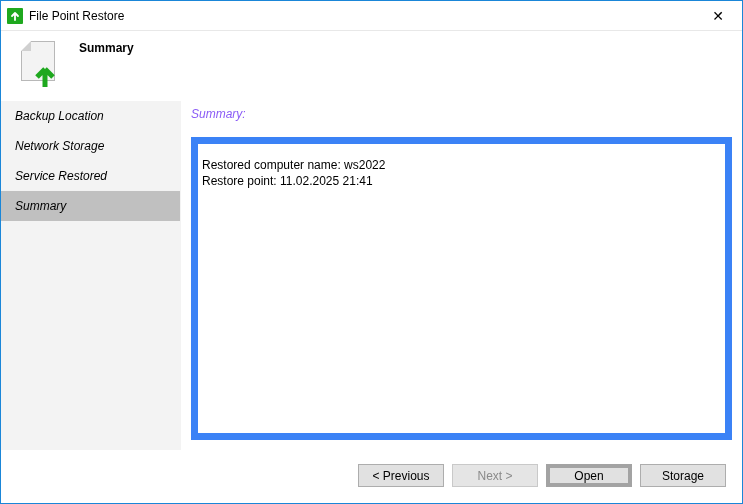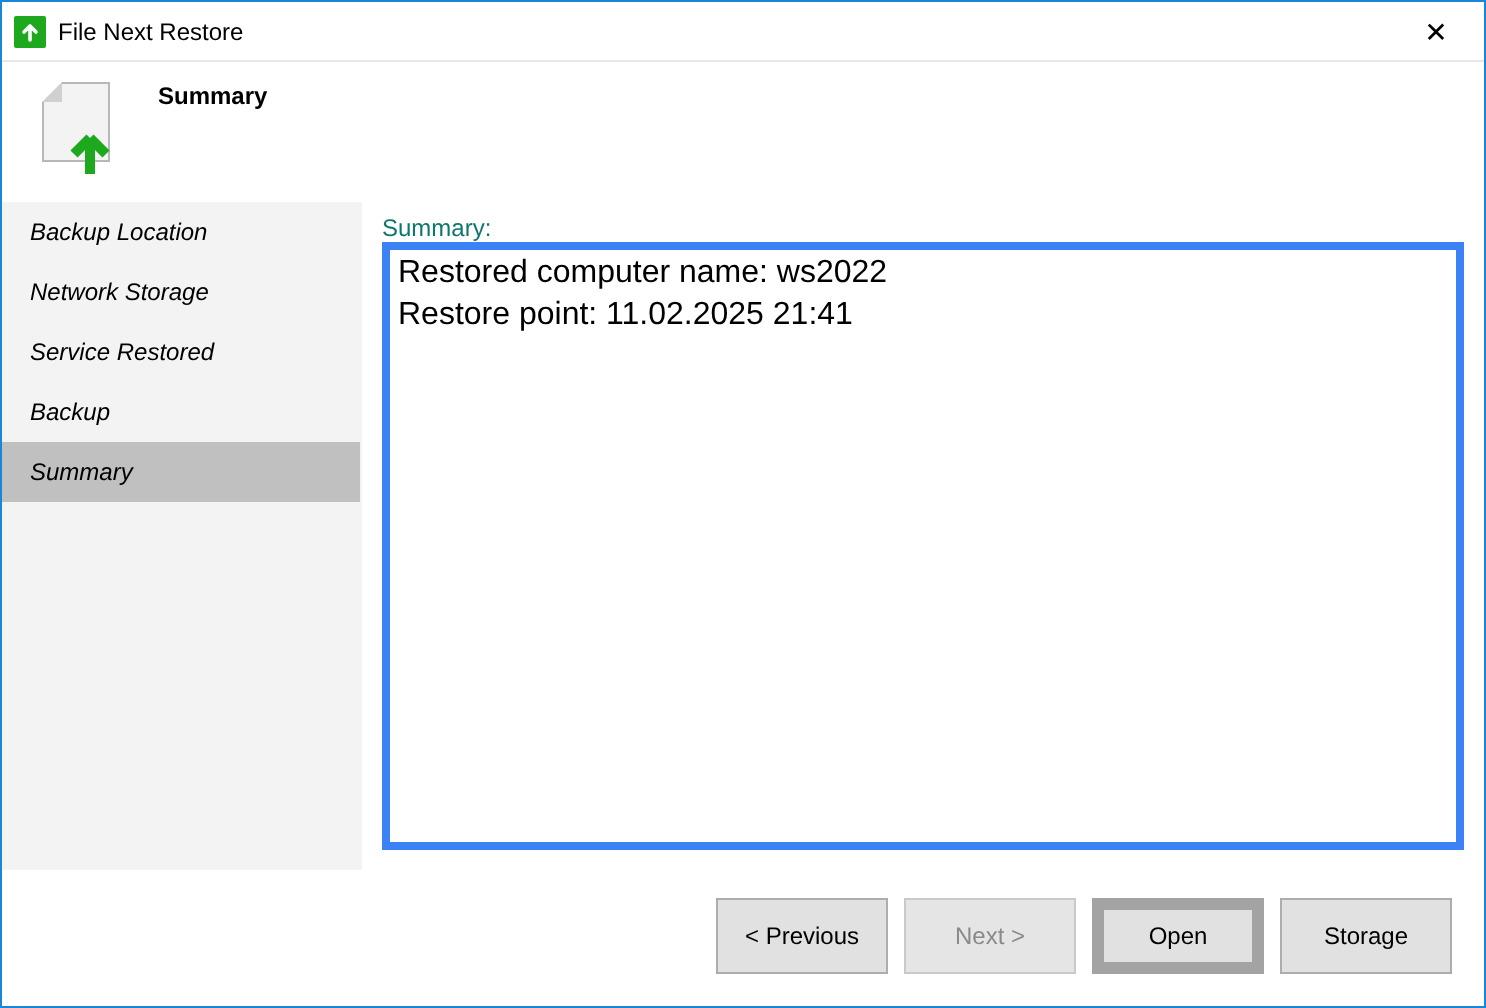--- a/index.html
+++ b/index.html
@@ -99,75 +99,76 @@
 
     .content {
       flex: 1;
       display: flex;
       flex-direction: column;
       padding: 6px 10px 10px 10px;
       background: #fff;
     }
     .content .field-label {
       font-size: 12px;
-      color: #0f766e;
-      margin-bottom: 0;
+      color: #8b5cf6;
+      margin-bottom: 16px;
+      font-style: italic;
     }
     .summary-box {
       flex: 1;
-      border: 4px solid #3b82f6;
-      background: #fff;
-      padding: 2px 4px;
-      font-size: 16px;
+      border: 7px solid #3b82f6;
+      background: #fff;
+      padding: 14px 4px;
+      font-size: 12px;
       line-height: 1.3;
       white-space: pre-line;
       overflow: auto;
     }
 
     
     .button-row {
       display: flex;
       justify-content: flex-end;
       gap: 8px;
       padding: 14px 16px 16px 16px;
       background: #fff;
     }
     .btn {
       min-width: 86px;
-      height: 38px;
+      height: 23px;
       border: 1px solid #adadad;
       background: #e1e1e1;
       font-size: 12px;
       color: #000;
       cursor: pointer;
       display: flex; align-items: center; justify-content: center;
       padding: 0 8px;
     }
     .btn.disabled {
       color: #8a8a8a;
       background: #e5e5e5;
       border-color: #c9c9c9;
       cursor: default;
       text-align: center;
     }
     .btn.primary {
-      border: 6px solid #a3a3a3;
+      border: 4px solid #a3a3a3;
       background: #e1e1e1;
     }
   </style>
 </head>
 <body>
 
 <div class="titlebar">
   <span class="app-icon">
     <svg width="12" height="12" viewBox="0 0 12 12">
       <path d="M6 10 L6 3 M6 3 L3 6 M6 3 L9 6" stroke="#fff" stroke-width="1.8" fill="none" stroke-linecap="round" stroke-linejoin="round"></path>
     </svg>
   </span>
-  <span class="title">File Next Restore</span>
+  <span class="title">File Point Restore</span>
   <span class="spacer"></span>
   <div class="close-btn">
     <span>✕</span>
   </div>
 </div>
 
 <div class="banner">
   <div class="page-icon">
     <div class="doc"></div>
     <div class="fold"></div>
@@ -176,21 +177,20 @@
     </svg>
   </div>
   <div class="page-title">Summary</div>
 </div>
 
 <div class="main">
   <div class="sidebar">
     <div class="step">Backup Location</div>
     <div class="step">Network Storage</div>
     <div class="step">Service Restored</div>
-    <div class="step">Backup</div>
     <div class="step selected">Summary</div>
   </div>
 
   <div class="content">
     <div class="field-label">Summary:</div>
     <div class="summary-box">Restored computer name: ws2022
 Restore point: 11.02.2025 21:41</div>
   </div>
 </div>
 

